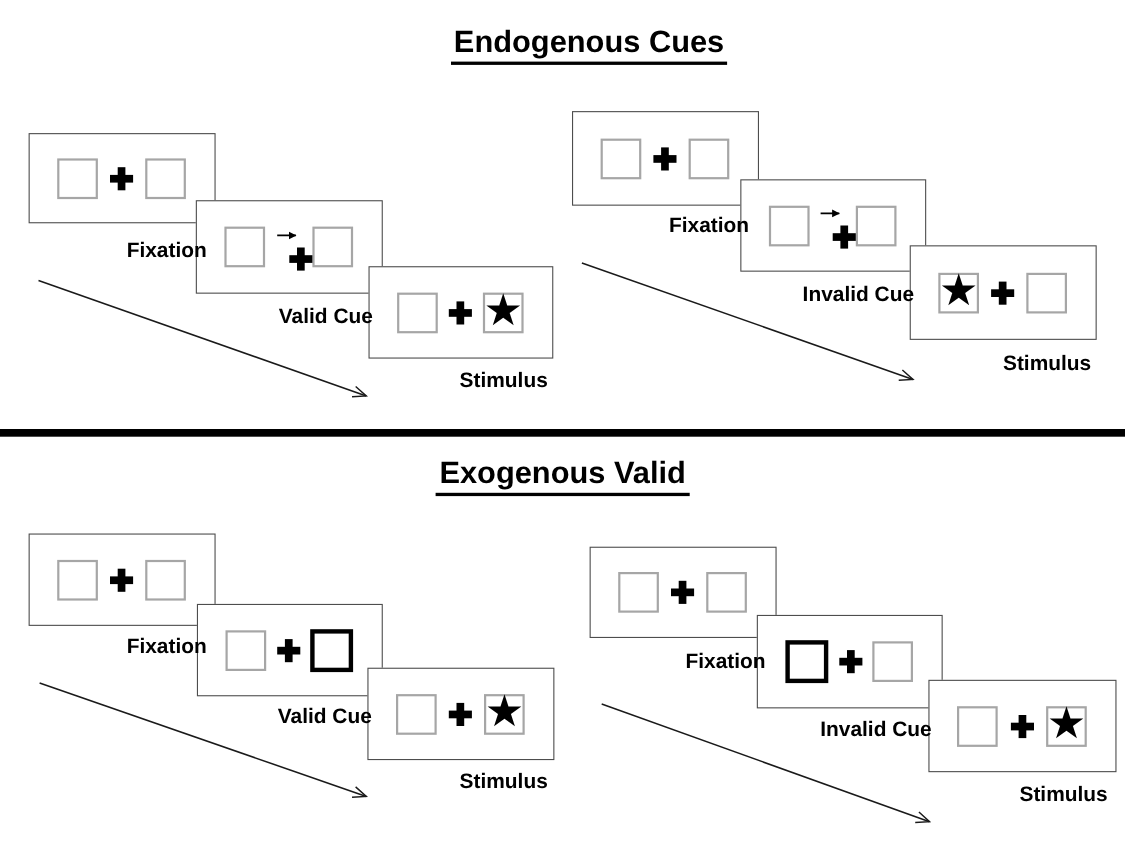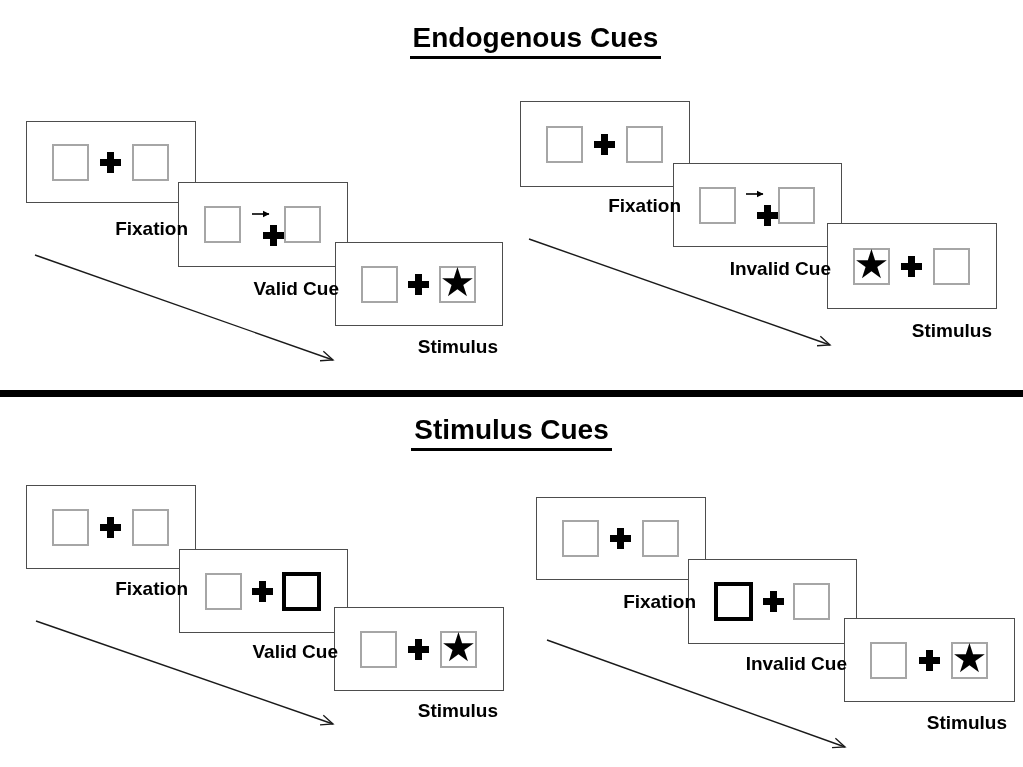--- a/index.html
+++ b/index.html
@@ -32,21 +32,21 @@
 </head>
 <body>
 
 <div class="stage">
 
   <div class="title" style="top:22px;margin-left:24px;">
     <span class="title-text">Endogenous Cues</span>
   </div>
   <div class="divider"></div>
   <div class="title" style="top:414px;">
-    <span class="title-text">Stimulus Cues</span>
+    <span class="title-text">Exogenous Valid</span>
   </div>
 
   <svg class="arrow-svg" style="left:30px;top:248px;" width="315" height="125">
     <defs>
         <marker id="ah1" viewBox="0 0 16 16" markerUnits="userSpaceOnUse" markerWidth="16" markerHeight="16" refX="14" refY="8" orient="auto">
       <path d="M2 3 L14 8 L2 13" fill="none" stroke="#1a1a1a" stroke-width="1.3"></path>
     </marker>
       </defs>
     <line x1="5" y1="7" x2="303" y2="112" stroke="#1a1a1a" stroke-width="1.4" marker-end="url(#ah1)"></line>
   </svg>

